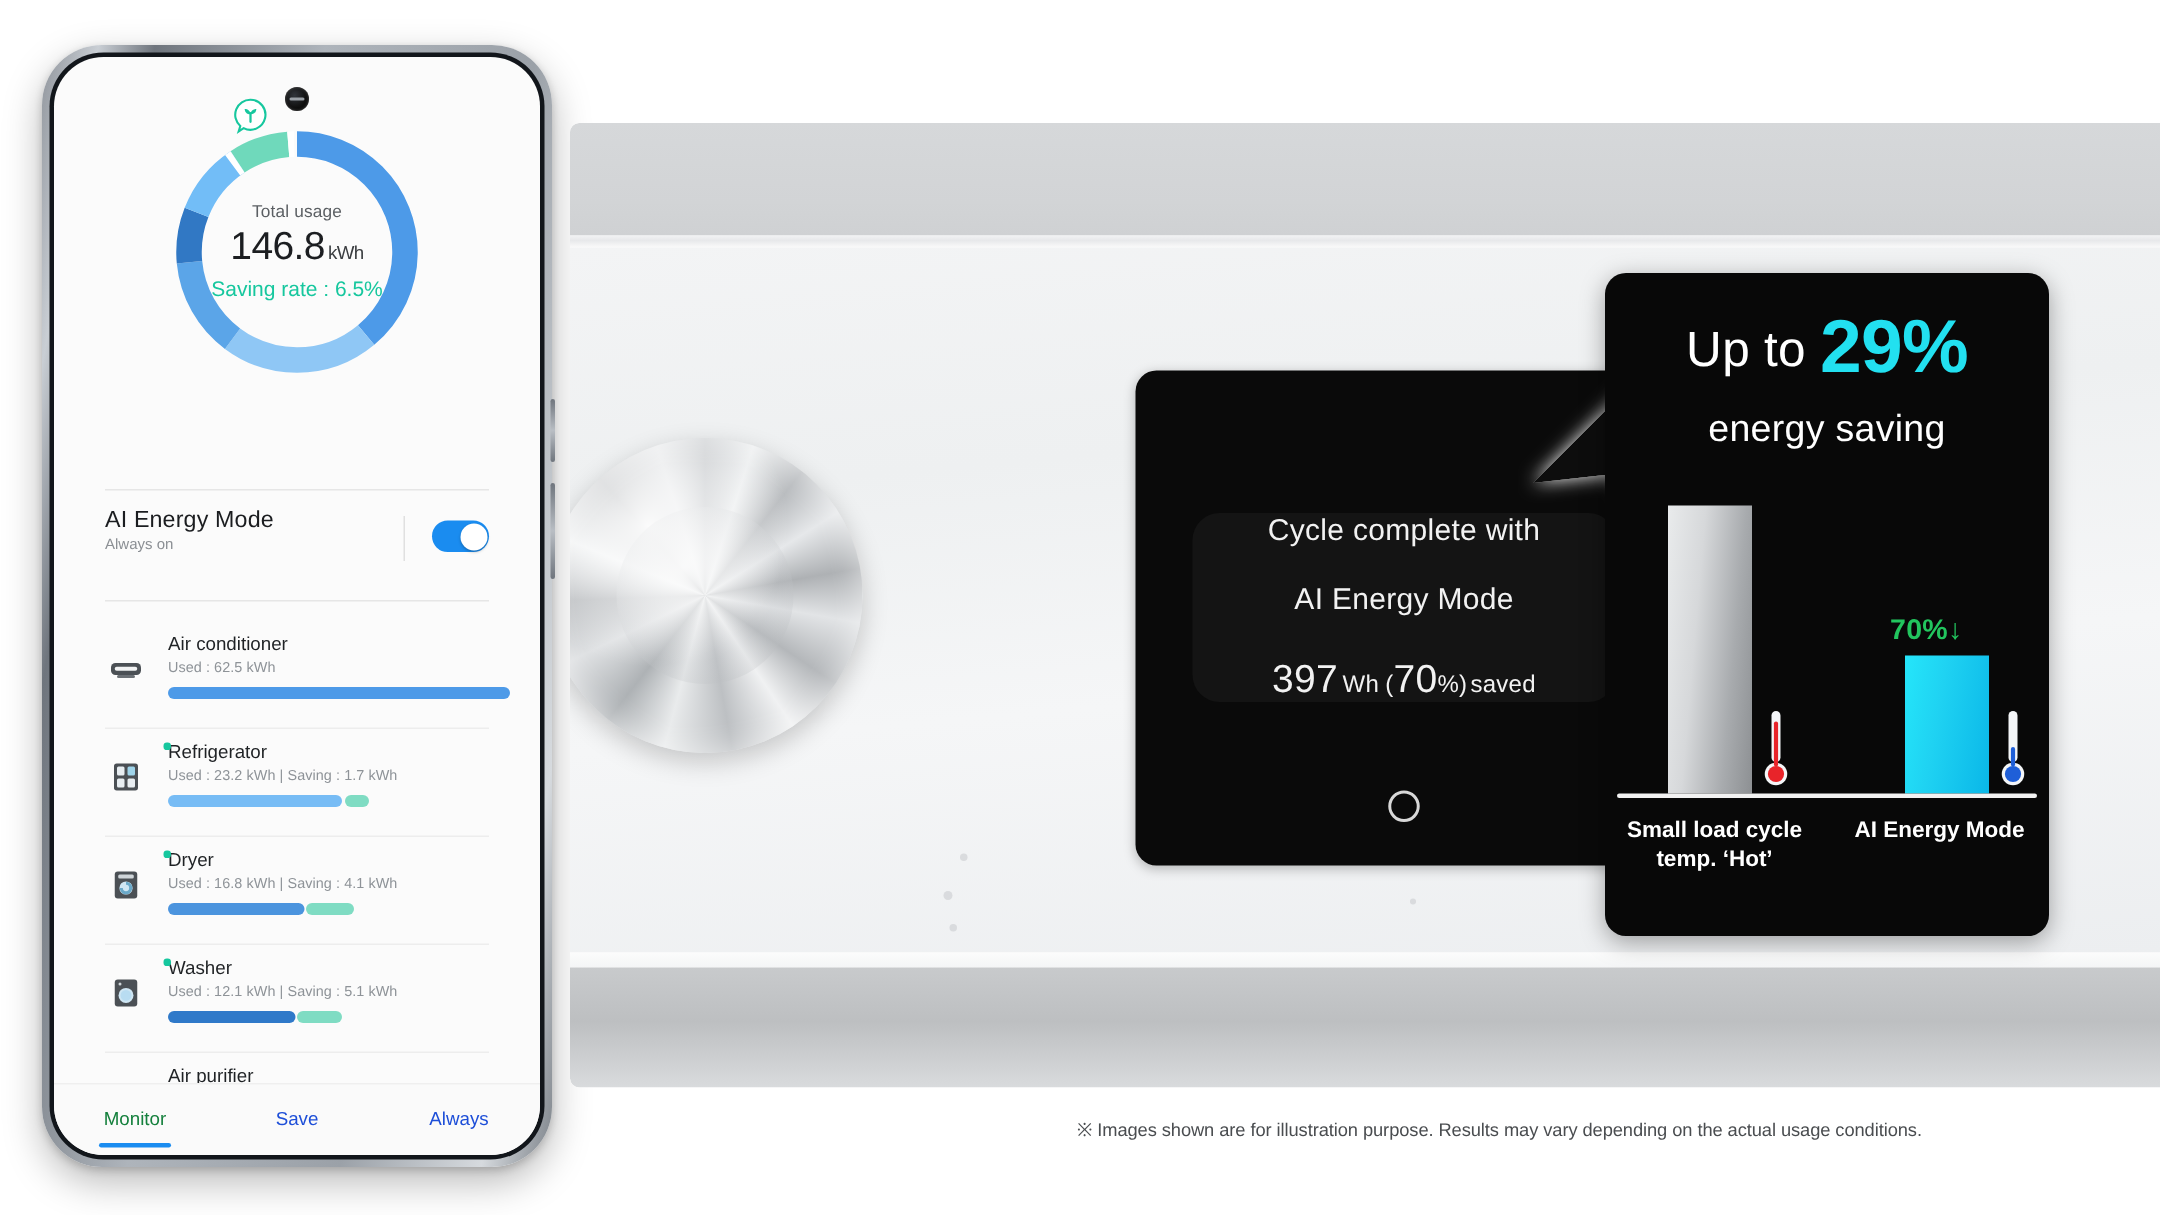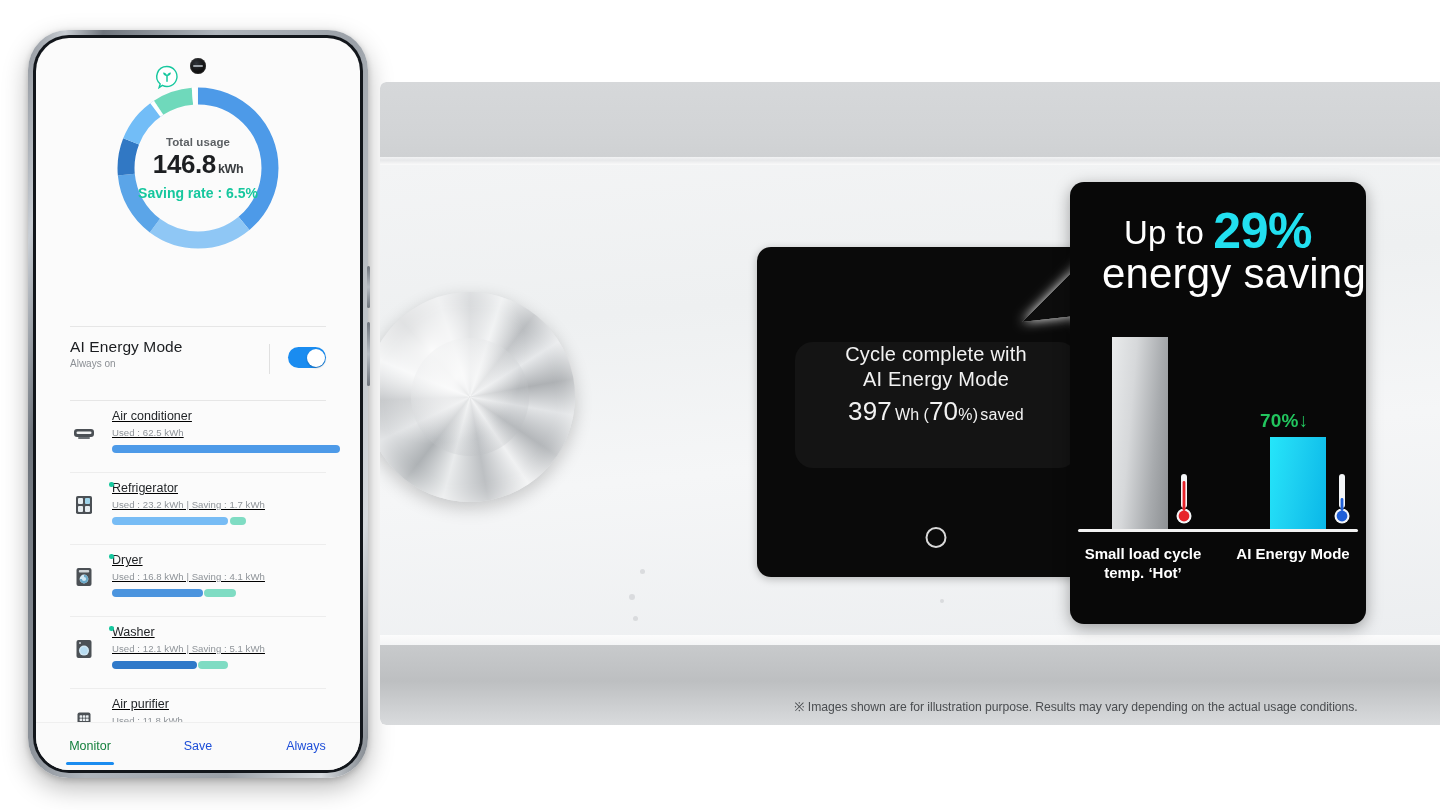--- a/index.html
+++ b/index.html
@@ -62,21 +62,21 @@
   
   #donut-wrap {
     position: absolute; left: 0; top: 46px; width: 100%; height: 230px;
   }
   #donut {
     position: absolute; left: 50%; top: 0; transform: translateX(-50%);
     width: 168px; height: 168px;
   }
   #donut-center {
     position: absolute; left: 50%; top: 84px; transform: translate(-50%,-50%);
-    text-align: center; width: 150px; font-weight: bold;
+    text-align: center; width: 150px;
   }
   #donut-center .label { font-size: 11.5px; color: #5b5f63; letter-spacing:.1px;}
   #donut-center .value { font-size: 26px; color: #1c1e21; margin-top: 1px; letter-spacing:-.4px;}
   #donut-center .value .unit { font-size: 12.5px; color: #3a3d40; margin-left:2px;}
   #donut-center .saving { font-size: 14px; color: #16c79e; margin-top: 5px; }
 
   .hr { height: 1px; background: #e6e6e6; }
   #sep-top { position: absolute; left: 34px; right: 34px; top: 288px; }
 
   
@@ -90,21 +90,21 @@
     position: absolute; right: 0; top: 9px;
     width: 38px; height: 21px; border-radius: 11px; background: #1a8cf0;
   }
   #ai-toggle .knob {
     position:absolute; right:1.5px; top:1.5px; width:18px; height:18px;
     border-radius:50%; background:#fff; box-shadow:0 1px 2px rgba(0,0,0,.25);
   }
   #sep-ai { position: absolute; left: 34px; right: 34px; top: 362px; }
 
   
-  #list { position: absolute; left: 34px; right: 34px; top: 363px; text-decoration: underline; }
+  #list { position: absolute; left: 34px; right: 34px; top: 376px; }
   .appl {
     position: relative; height: 72px; padding-left: 42px; padding-top: 8px;
     border-bottom: 1px solid #ededed;
   }
   .appl:last-child { border-bottom: none; }
   .appl .icon {
     position: absolute; left: 2px; top: 20px; width: 24px; height: 24px;
   }
   .appl .dot {
     position:absolute; left: 39px; top: 9px; width: 4.5px; height: 4.5px;
@@ -192,21 +192,21 @@
   
   #display {
     position:absolute; left:757px; top:247px; width:358px; height:330px;
     background:#0a0a0a; border-radius:14px;
     box-shadow:0 2px 8px rgba(0,0,0,.25);
     overflow:hidden;
   }
   #display-card {
     position:absolute; left:38px; top:95px; width:282px; height:126px;
     background:#141414; border-radius:18px;
-    display:flex; flex-direction:column; align-items:center; justify-content:flex-start;
+    display:flex; flex-direction:column; align-items:center; justify-content:space-between;
     color:#f2f2f2;
   }
   #display-card .l1 { font-size:20px; line-height:25px; letter-spacing:.2px;}
   #display-card .l2 { font-size:20px; line-height:25px; letter-spacing:.2px;}
   #display-card .l3 { margin-top:4px; font-size:16px; letter-spacing:.2px; white-space:nowrap;}
   #display-card .l3 .big { font-size:26px; }
   #display-circle {
     position:absolute; left:50%; transform:translateX(-50%); top:280px;
     width:21px; height:21px; border-radius:50%; border:2px solid #d8d8d8;
   }
@@ -217,21 +217,21 @@
     background:#080808; border-radius:14px; overflow:hidden;
     box-shadow:0 4px 16px rgba(0,0,0,.35);
     z-index:5;
   }
   #callout-tail {
     position:absolute; left:1012px; top:236px; width:90px; height:130px; z-index:4;
   }
   #co-head { position:absolute; left:0; top:30px; width:100%; text-align:center; color:#fff;}
   #co-line1 { font-size:33px; line-height:38px; letter-spacing:.2px; }
   #co-line1 .pct { font-size:50px; color:#22e0f0; font-weight:bold; letter-spacing:-.5px; vertical-align:-4px;}
-  #co-line2 { font-size:42px; line-height:40px; letter-spacing:.2px; margin-top:2px;text-align:right;}
+  #co-line2 { font-size:25px; line-height:40px; letter-spacing:.2px; margin-top:14px;}
 
   #chart { position:absolute; left:0; top:155px; width:100%; height:245px; }
   #chart .axis {
     position:absolute; left:8px; right:8px; top:192px; height:3px; background:#f2f2f2; border-radius:2px;
   }
   .bar-grey {
     position:absolute; left:42px; bottom:53px; width:56px; height:192px;
     background:linear-gradient(95deg,#e9ebec 0%, #d6d8da 35%, #a8abae 72%, #8d9093 100%);
   }
   .bar-cyan {
@@ -247,22 +247,22 @@
   #thermo-cold { left:262px; bottom:56px; }
   #chart-labels {
     position:absolute; left:0; bottom:0; width:100%;
     display:flex; color:#fff;
   }
   #chart-labels .cl { flex:1; text-align:center; font-size:15px; line-height:19px; font-weight:bold;}
   #chart-labels .cl.first { padding-right:4px; }
 
   
   #footnote {
-    position:absolute; left:718px; top:698px; width:716px;
-    font-size:12.2px; color:#4a4d50; letter-spacing:-.05px; text-align:center;
+    position:absolute; left:718px; top:744px; width:716px;
+    font-size:12.2px; color:#4a4d50; letter-spacing:-.05px; text-align:left;
   }
 </style>
 </head>
 <body>
 
 <div id="stage">
 
   <div id="phone">
     <div class="side-btn" id="btn-vol"></div>
     <div class="side-btn" id="btn-pwr"></div>

